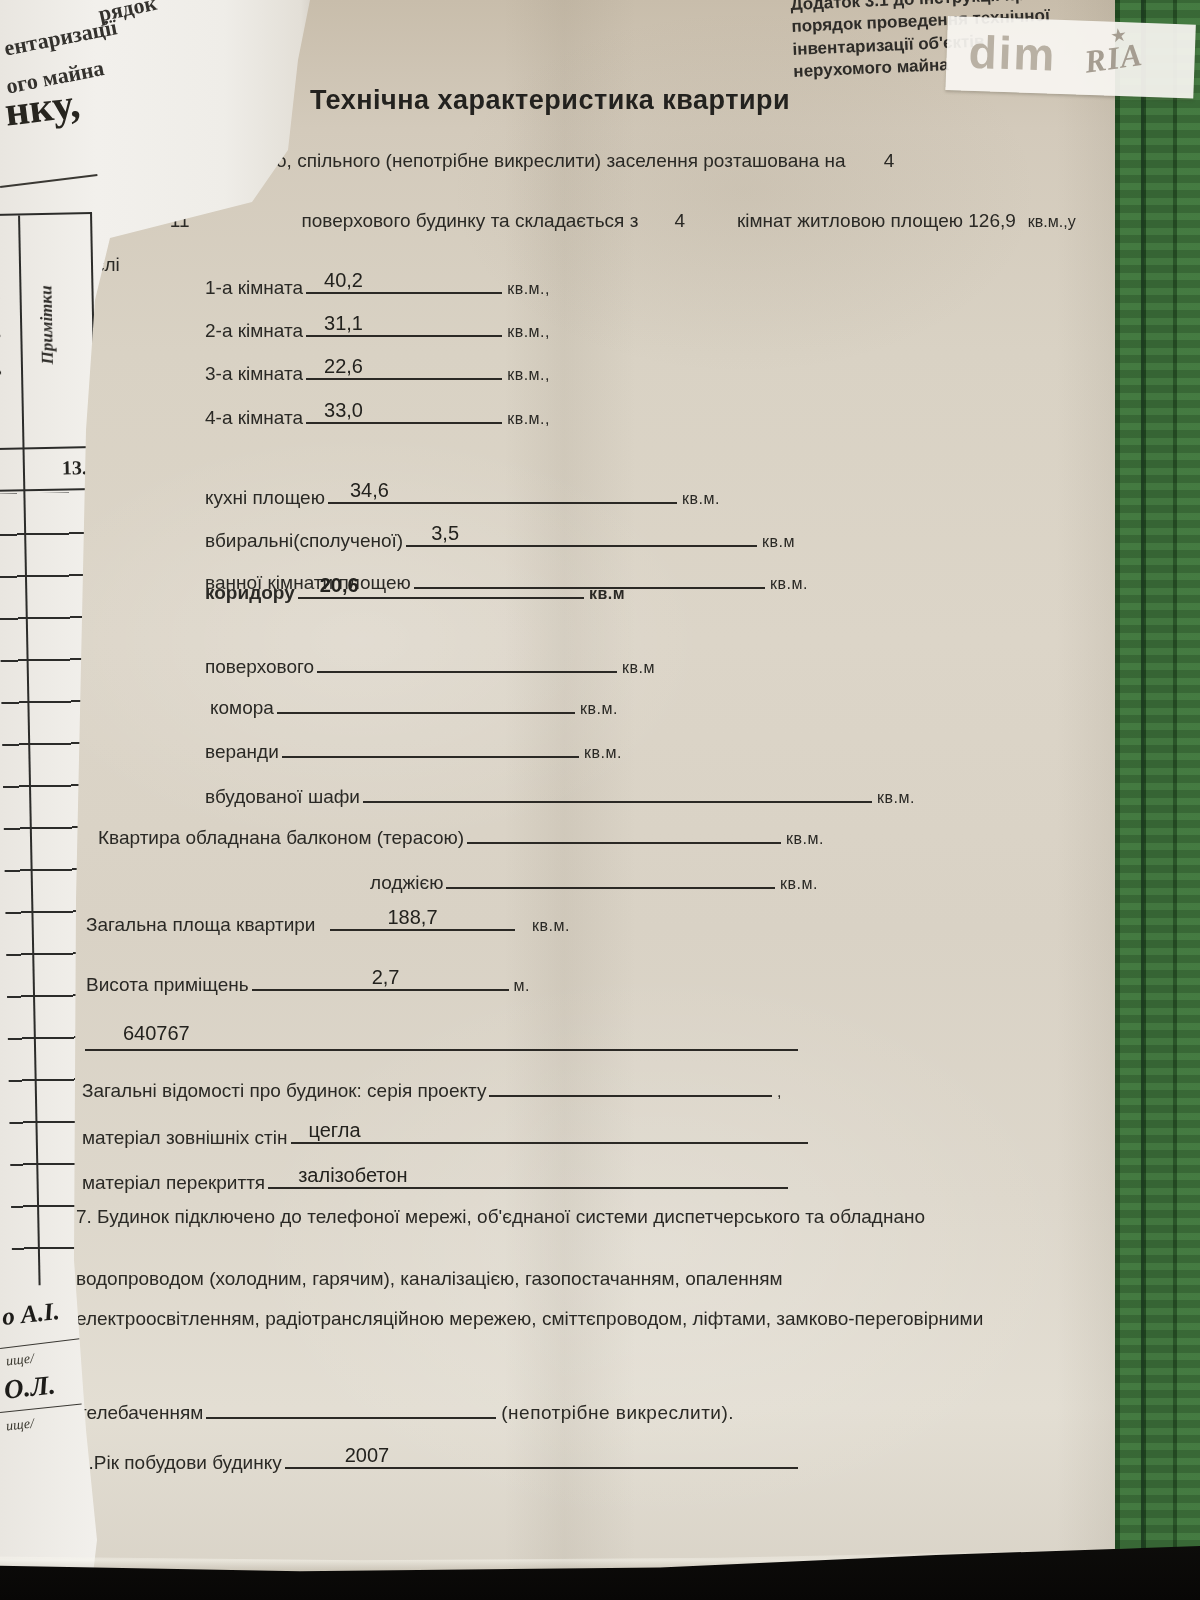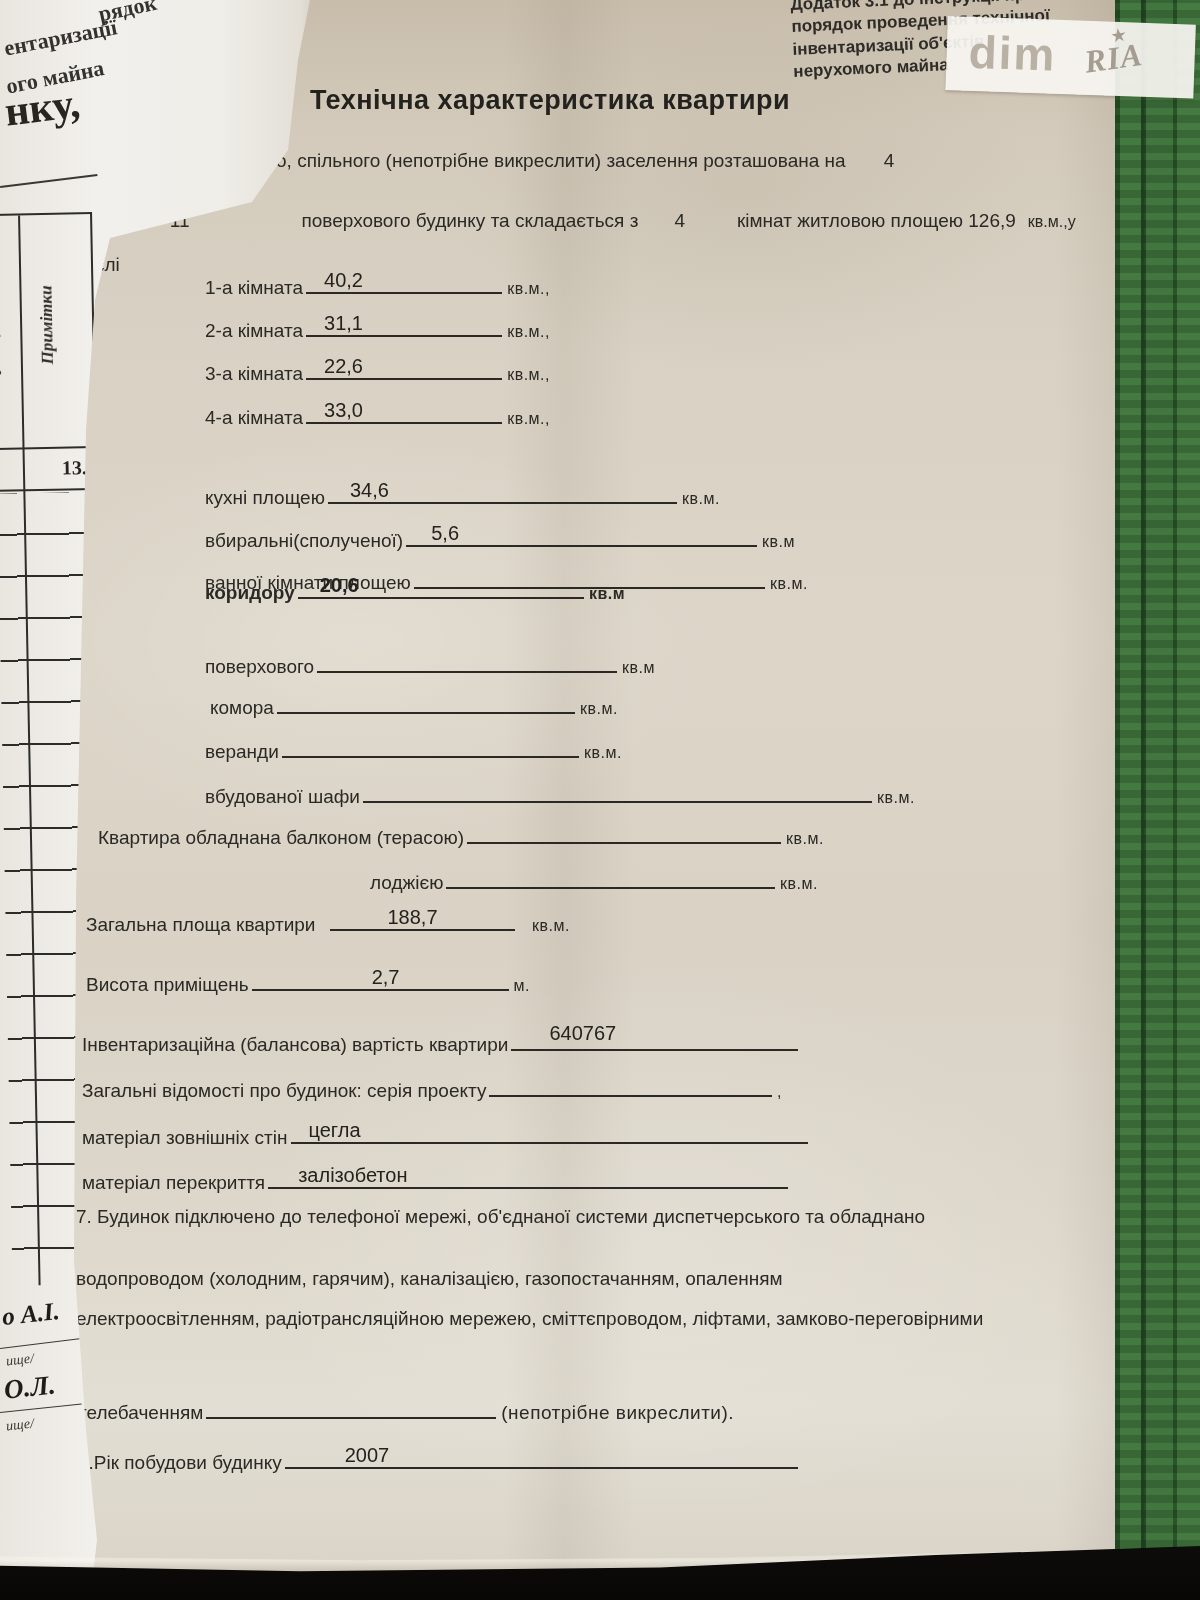--- a/index.html
+++ b/index.html
@@ -147,21 +147,21 @@
   <div class="field" style="left:205px;top:481px;width:515px;">
     <span class="lbl">кухні площею</span>
     <span class="line">
         <i style="left:22px;">34,6</i>
       </span>
     <span class="unit">кв.м.</span>
   </div>
   <div class="field" style="left:205px;top:524px;width:590px;">
     <span class="lbl">вбиральні(сполученої)</span>
     <span class="line">
-        <i style="left:25px;">5,6</i>
+        <i style="left:25px;">3,5</i>
       </span>
     <span class="unit">кв.м</span>
   </div>
   <div class="field" style="left:205px;top:566px;width:603px;">
     <span class="lbl">ванної кімнати площею</span>
     <span class="line"></span>
     <span class="unit">кв.м.</span>
   </div>
   <div class="field" style="left:205px;top:576px;width:420px;font-weight:bold;">
     <span class="lbl">коридору</span>
@@ -208,21 +208,20 @@
     <span class="unit">кв.м.</span>
   </div>
   <div class="field" style="left:86px;top:968px;width:444px;">
     <span class="lbl">Висота приміщень</span>
     <span class="line">
         <i style="left:120px;">2,7</i>
       </span>
     <span class="unit">м.</span>
   </div>
   <div class="field" style="left:82px;top:1028px;width:718px;">
-    <span class="lbl">Інвентаризаційна (балансова) вартість квартири</span>
     <span class="line">
         <i style="left:38px;bottom:6px;">640767</i>
       </span>
   </div>
   <div class="field" style="left:82px;top:1074px;width:700px;">
     <span class="lbl">Загальні відомості про будинок: серія проекту</span>
     <span class="line"></span>
     <span class="unit">,</span>
   </div>
   <div class="field" style="left:82px;top:1121px;width:728px;">

